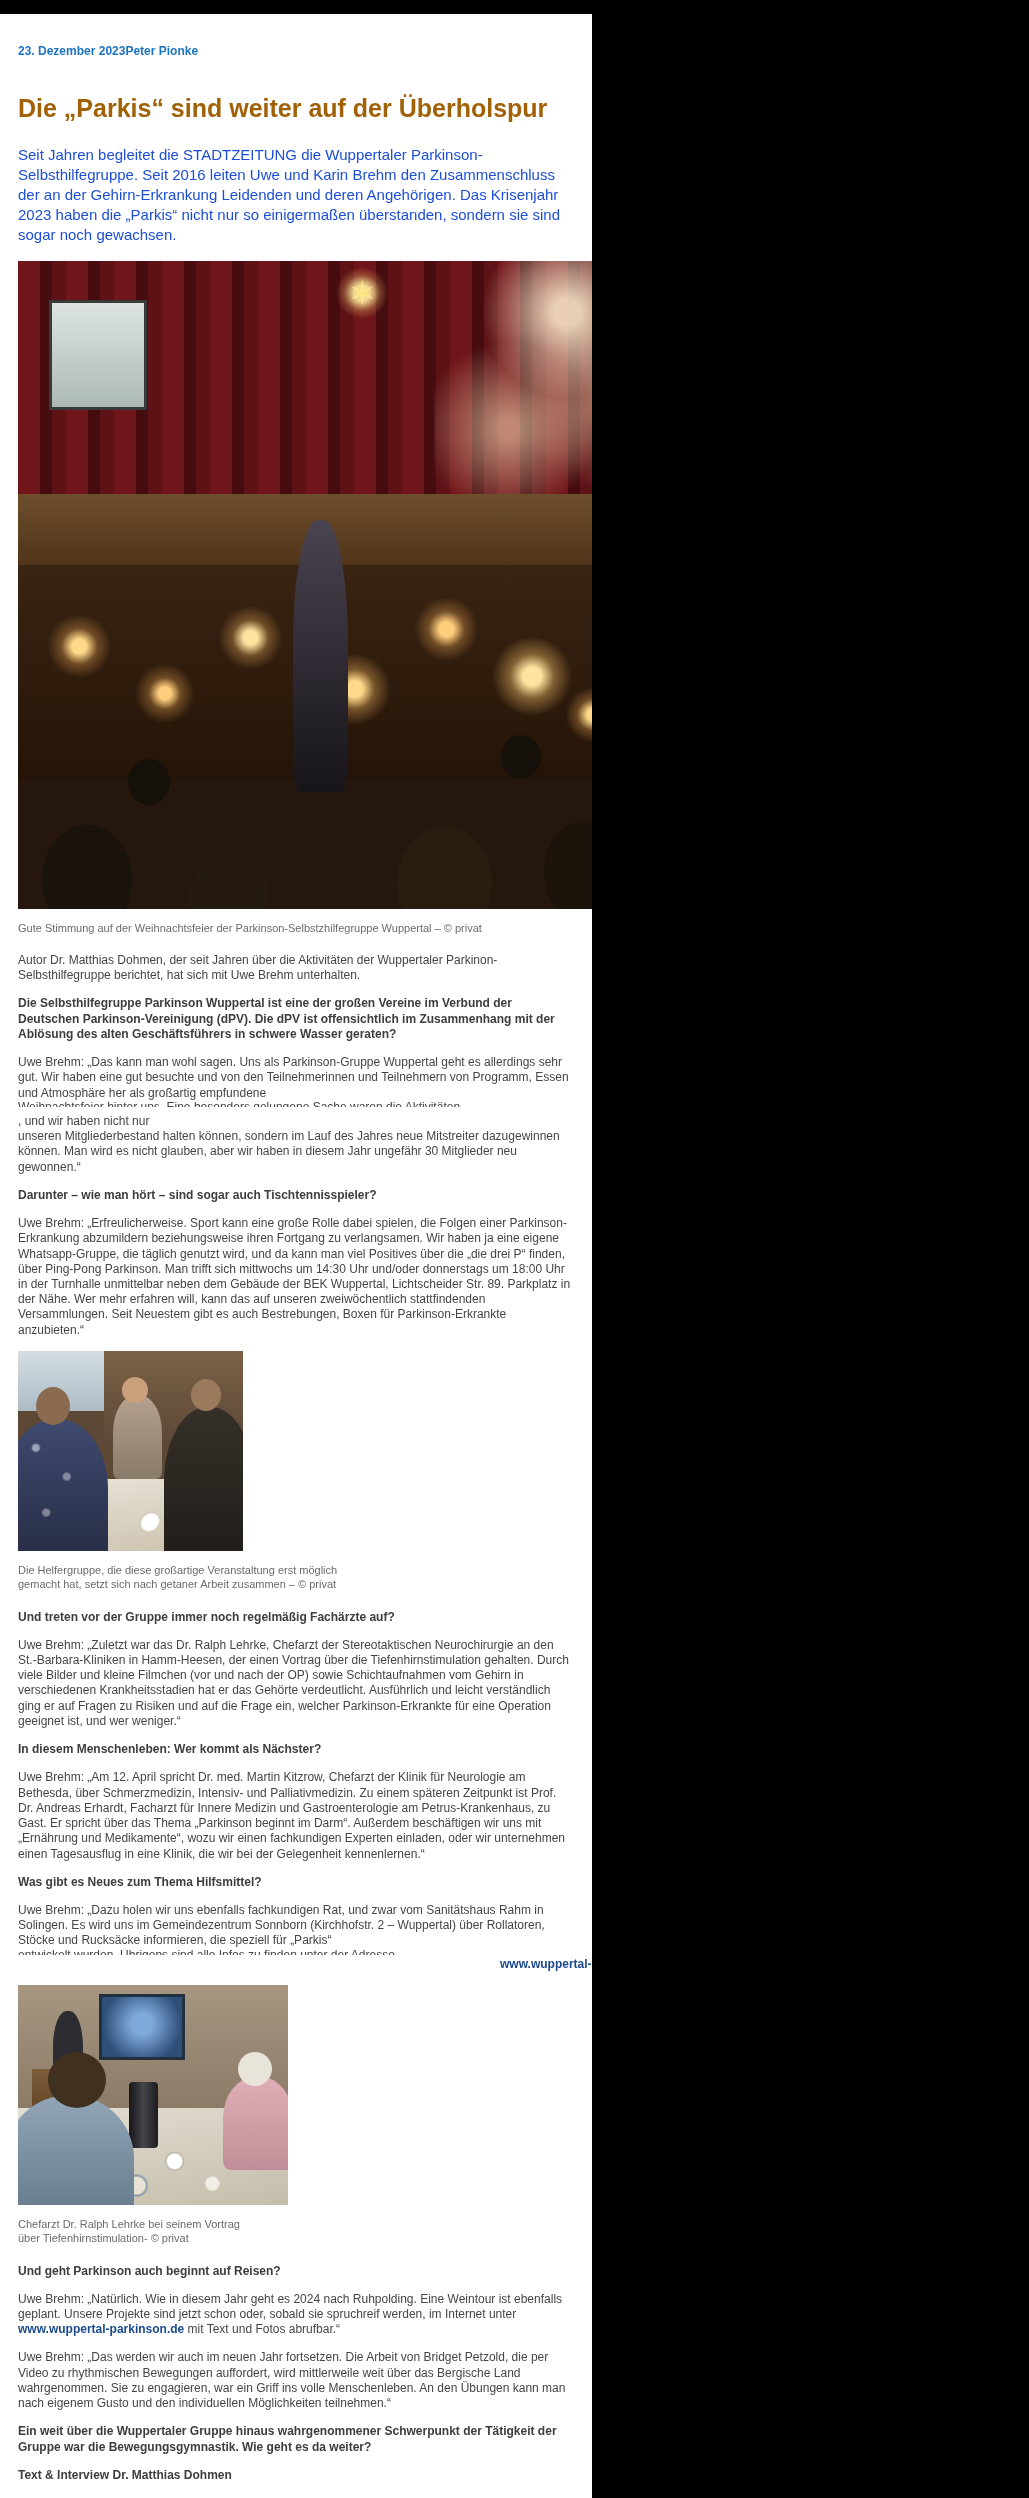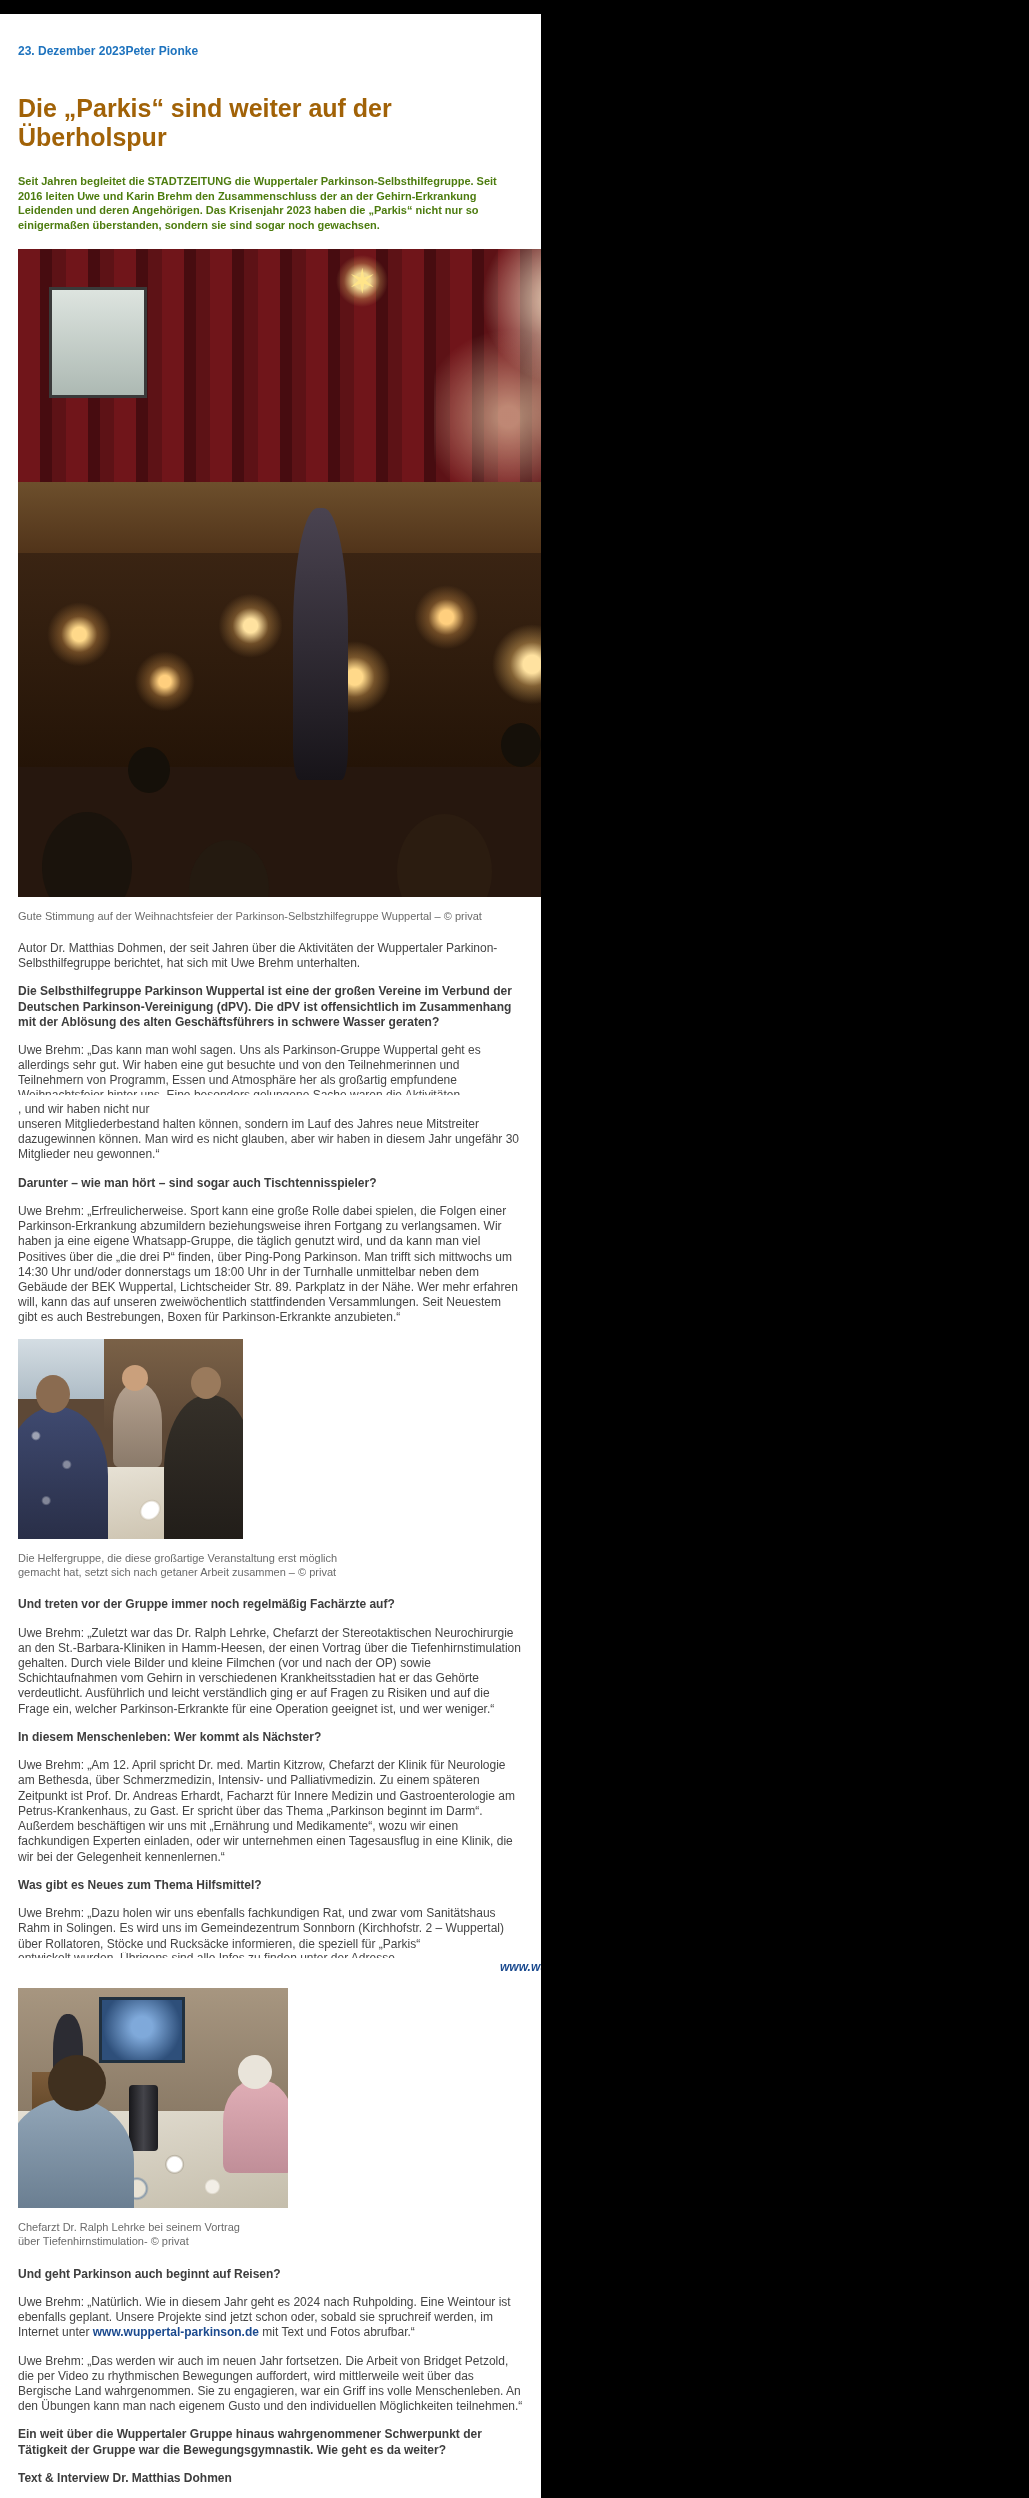--- a/index.html
+++ b/index.html
@@ -2,35 +2,35 @@
 <html><head>
 <meta charset="utf-8">
 <style>
   html,body { margin:0; padding:0; background:#000; }
   .page {
     position:relative; width:1029px; height:2498px; background:#000;
     font-family:"Liberation Sans", sans-serif; overflow:hidden;
   }
   .topbar { position:absolute; left:0; top:0; width:100%; height:14px; background:#000; }
   .content {
-    position:absolute; left:0; top:14px; width:541px; height:2484px;
+    position:absolute; left:0; top:14px; width:592px; height:2484px;
     background:#ffffff; box-sizing:border-box; padding:30px 18px 30px 18px; overflow:hidden;
   }
   .meta { color:#1e73be; font-size:12px; font-weight:bold; margin:0 0 36px 0; }
   h1.title { color:#a16207; font-size:25px; font-weight:bold; margin:0 0 22px 0; }
-  .intro { color:#4d7c0f; font-size:11px; line-height:1.33; margin:0 0 16px 0;font-weight:bold; }
+  .intro { color:#1d4ed8; font-size:15px; line-height:1.33; margin:0 0 16px 0; }
   .body { color:#454545; font-size:12px; line-height:1.27; margin:0 0 13px 0; }
   .q { font-weight:bold; color:#3d3d3d; }
   .caption { color:#6b6b6b; font-size:11px; line-height:1.3; margin:4px 0 18px 0; }
   .cap2 { max-width:340px; }
   .cap3 { max-width:240px; }
   .clip-line { height:6px; overflow:hidden; color:#454545; font-size:12px; line-height:13px; }
   .tail-line { text-align:left; color:#454545; font-size:12px; line-height:1.27; }
   .gap-line { height:7px; }
-  .link-line { padding-left:482px; margin:2px 0 1px 0;font-style:italic; }
+  .link-line { padding-left:482px; margin:2px 0 1px 0; }
   .navlink { color:#1b4a8f; font-weight:bold; text-decoration:none; font-size:12px; }
 
   
   .photo { position:relative; overflow:hidden; margin:2px 0 12px 0; }
   .photo1 { width:612px; height:648px; background:#26170e; }
   .p1-curtain { position:absolute; left:0; top:0; width:100%; height:36%;
     background:repeating-linear-gradient(90deg,#70151a 0 22px,#470c10 22px 34px,#5d1216 34px 48px); }
   .p1-curtainlights { position:absolute; right:0; top:0; width:32%; height:36%;
     background:radial-gradient(circle at 68% 22%, rgba(255,240,210,.85) 0 6%, transparent 38%),
                radial-gradient(circle at 38% 72%, rgba(255,230,190,.55) 0 5%, transparent 42%),

